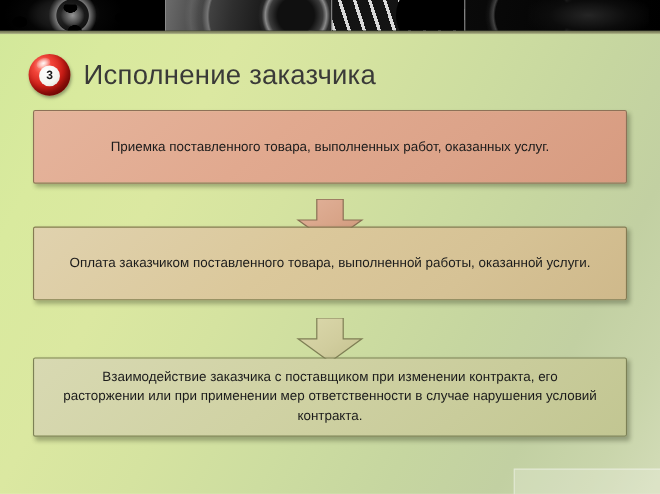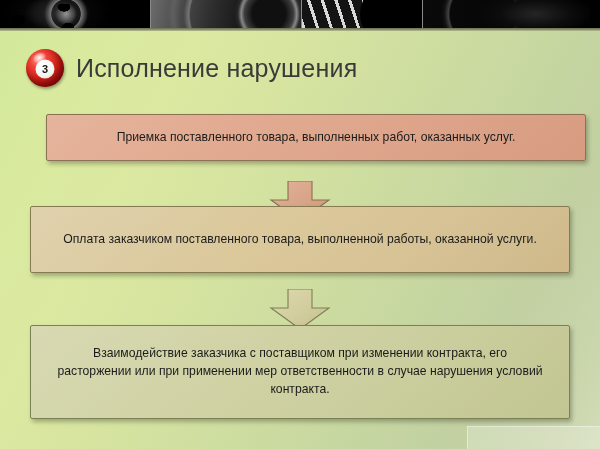--- a/index.html
+++ b/index.html
@@ -218,35 +218,34 @@
     justify-content: center;
     text-align: center;
     padding: 6px 26px;
     font-size: 12.2px;
     color: #1b1b1b;
     line-height: 1.45;
     border-radius: 2px;
     box-shadow: 2px 3px 4px rgba(40,45,25,.33);
   }
   .box1 {
-    top: 114px;
-    height: 47px;
+    top: 100px;
+    height: 67px;
     background: linear-gradient(140deg, #e5b49c 0%, #e1a98f 40%, #dca389 70%, #d79b80 100%);
     border: 1px solid #8d7157;
-    margin-left: 16px;
   }
   .box2 {
     top: 206px;
     height: 67px;
     background: linear-gradient(140deg, #e0d2ae 0%, #dbc89b 42%, #d6c295 72%, #cfb98b 100%);
     border: 1px solid #857a52;
   }
   .box3 {
     top: 325px;
-    height: 94px;
+    height: 72px;
     background: linear-gradient(140deg, #d8d9b2 0%, #d0d2a4 42%, #c9cc9b 72%, #c2c692 100%);
     border: 1px solid #7c8055;
   }
 
   
   .arrow {
     position: absolute;
     left: 262px;
     width: 76px;
     height: 41px;
@@ -282,21 +281,21 @@
     <div class="banner-seam seam2"></div>
     <div class="banner-seam seam3"></div>
   </div>
   <div class="banner-rule"></div>
 
   <div class="title-row">
     <div class="ball">
       <div class="ball-gloss"></div>
       <div class="ball-num">3</div>
     </div>
-    <div class="title-text">Исполнение нарушения</div>
+    <div class="title-text">Исполнение заказчика</div>
   </div>
 
   <div class="flow-box box1">
     <span>Приемка поставленного товара, выполненных работ, оказанных услуг.</span>
   </div>
 
   <div class="arrow arrow1">
     <svg viewBox="0 0 76 41" xmlns="http://www.w3.org/2000/svg">
       <defs>
         <linearGradient id="ag1" x1="0" y1="0" x2="1" y2="1">

